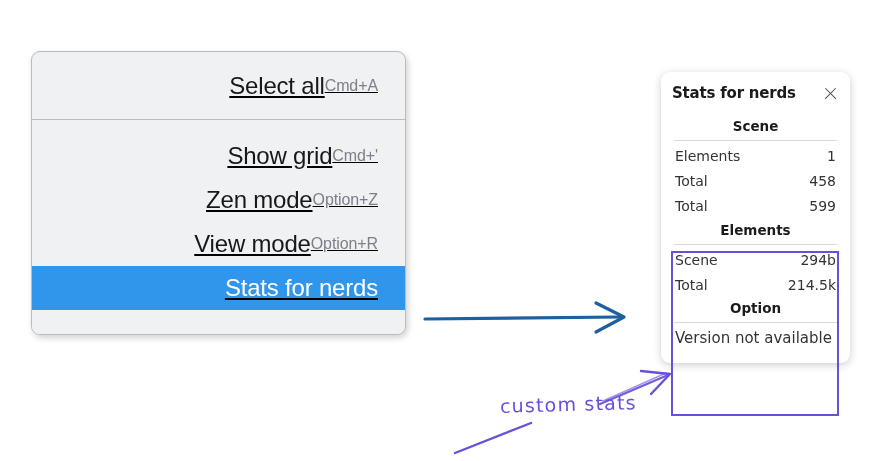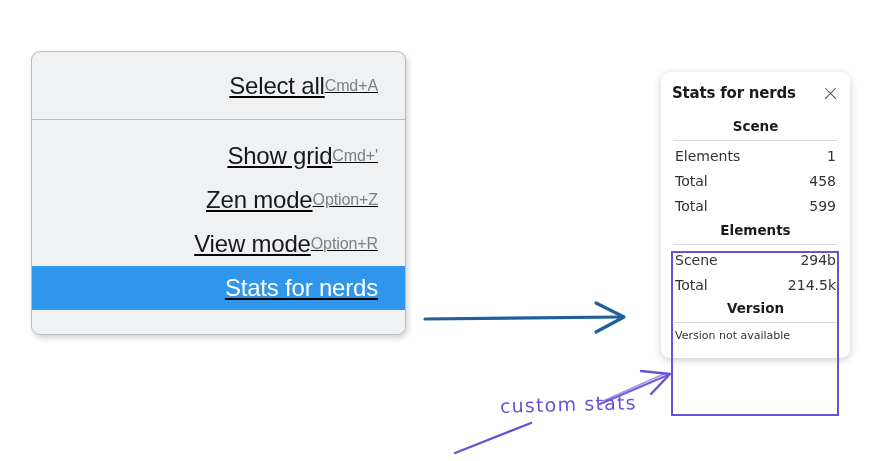--- a/index.html
+++ b/index.html
@@ -124,21 +124,21 @@
     display: flex;
     justify-content: space-between;
     align-items: center;
     font-size: 14px;
     color: #333338;
     padding: 3px 3px 3px 3px;
     line-height: 1.35;
   }
   .stat-row .sv { font-variant-numeric: tabular-nums; }
   .version-line {
-    font-size: 11px;
+    font-size: 15px;
     color: #333338;
     padding: 3px 3px 2px 3px;
     white-space: nowrap;
   }
 
   
   #highlight-box {
     position: absolute;
     left: 671px;
     top: 251px;
@@ -229,21 +229,21 @@
   <div class="sec-rule"></div>
   <div class="stat-row">
     <span class="sl">Scene</span>
     <span class="sv">294b</span>
   </div>
   <div class="stat-row">
     <span class="sl">Total</span>
     <span class="sv">214.5k</span>
   </div>
 
-  <div class="sec-head">Version</div>
+  <div class="sec-head">Option</div>
   <div class="sec-rule"></div>
   <div class="version-line">Version not available</div>
 </div>
 
 <div id="highlight-box"></div>
 
 <svg id="annotations" viewBox="0 0 873 461" xmlns="http://www.w3.org/2000/svg">
 
   <g>
     <path d="M425 319 L620 317" stroke="#1f5f9e" stroke-width="3.2" stroke-linecap="round" fill="none"></path>

